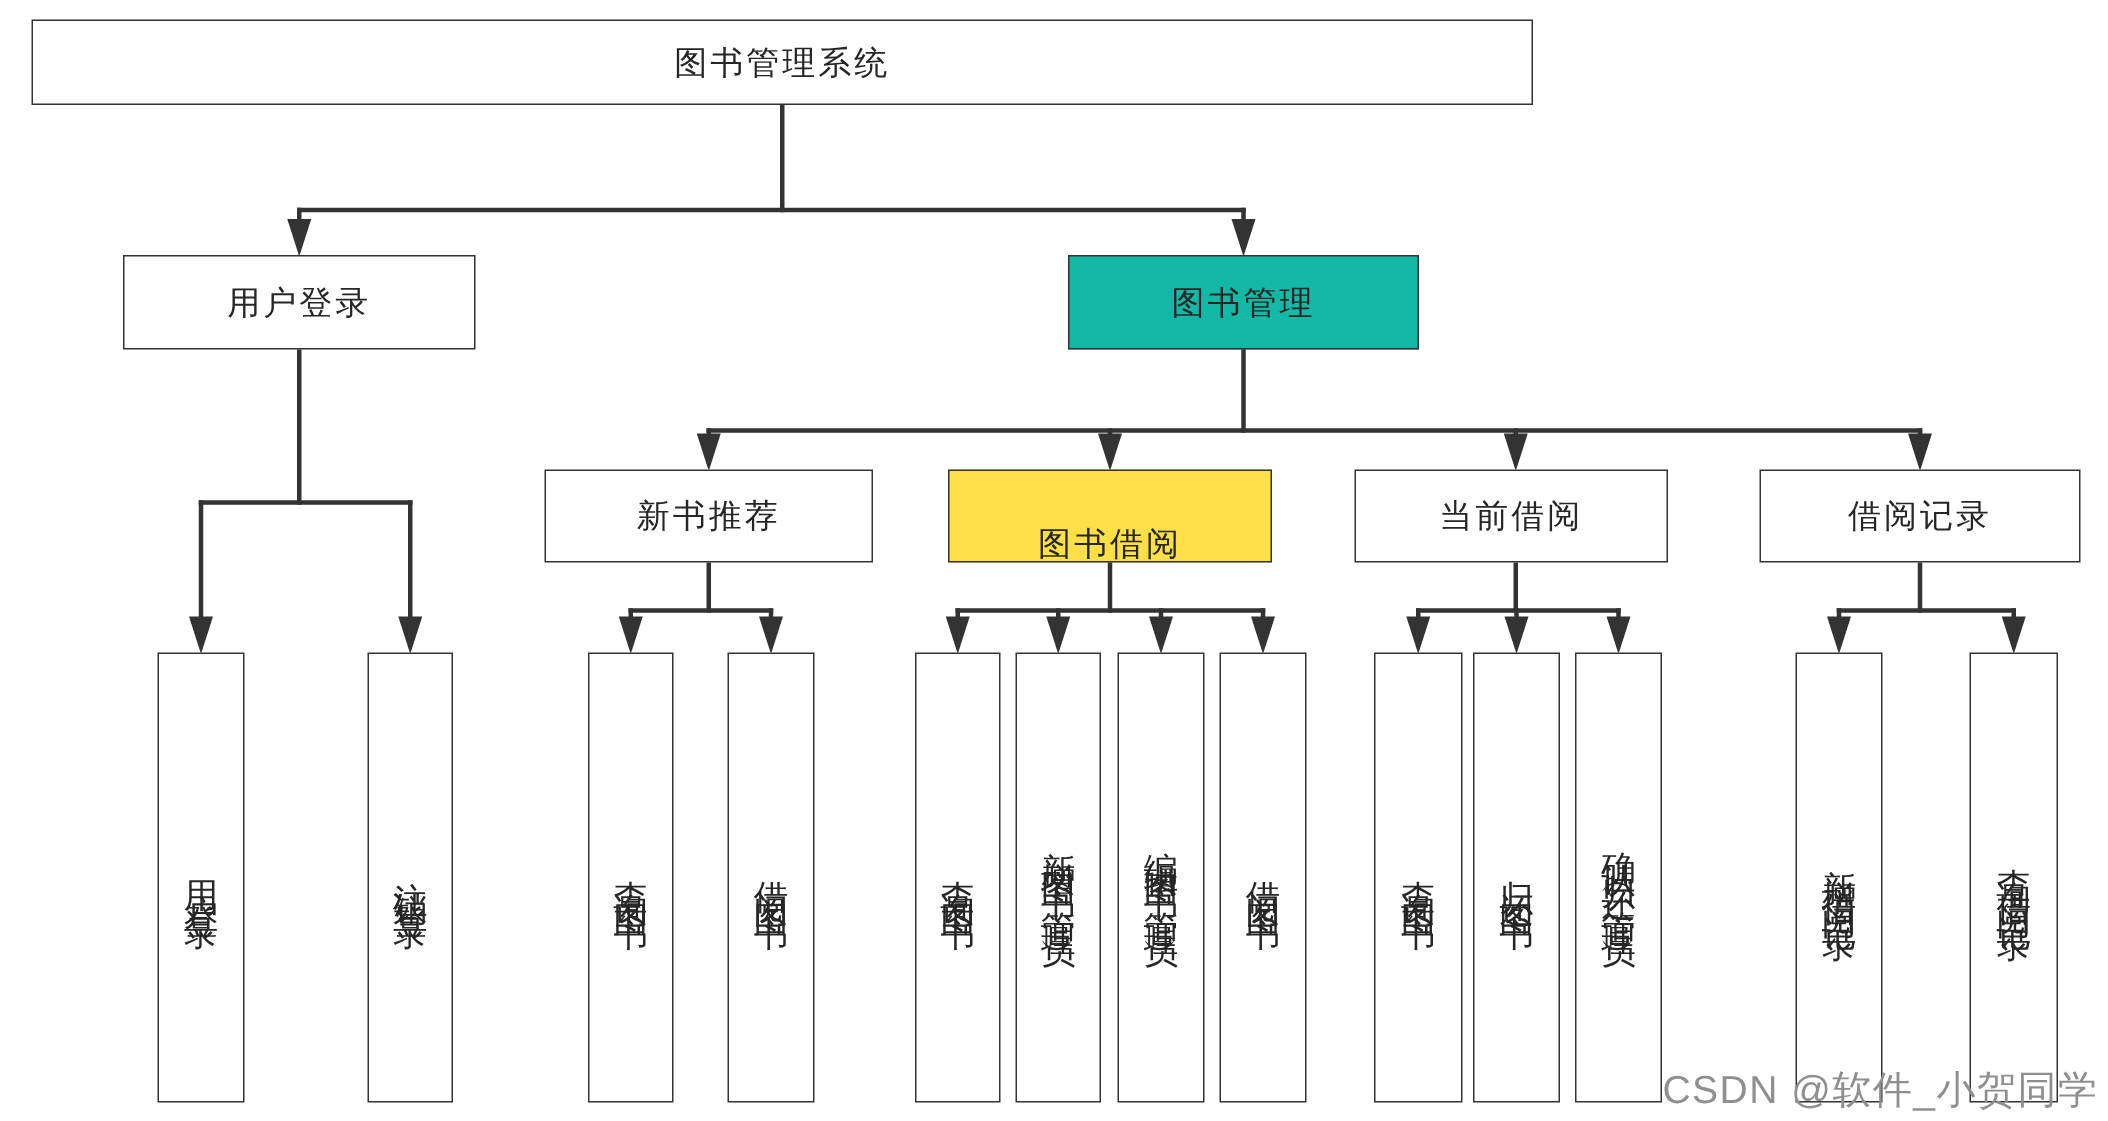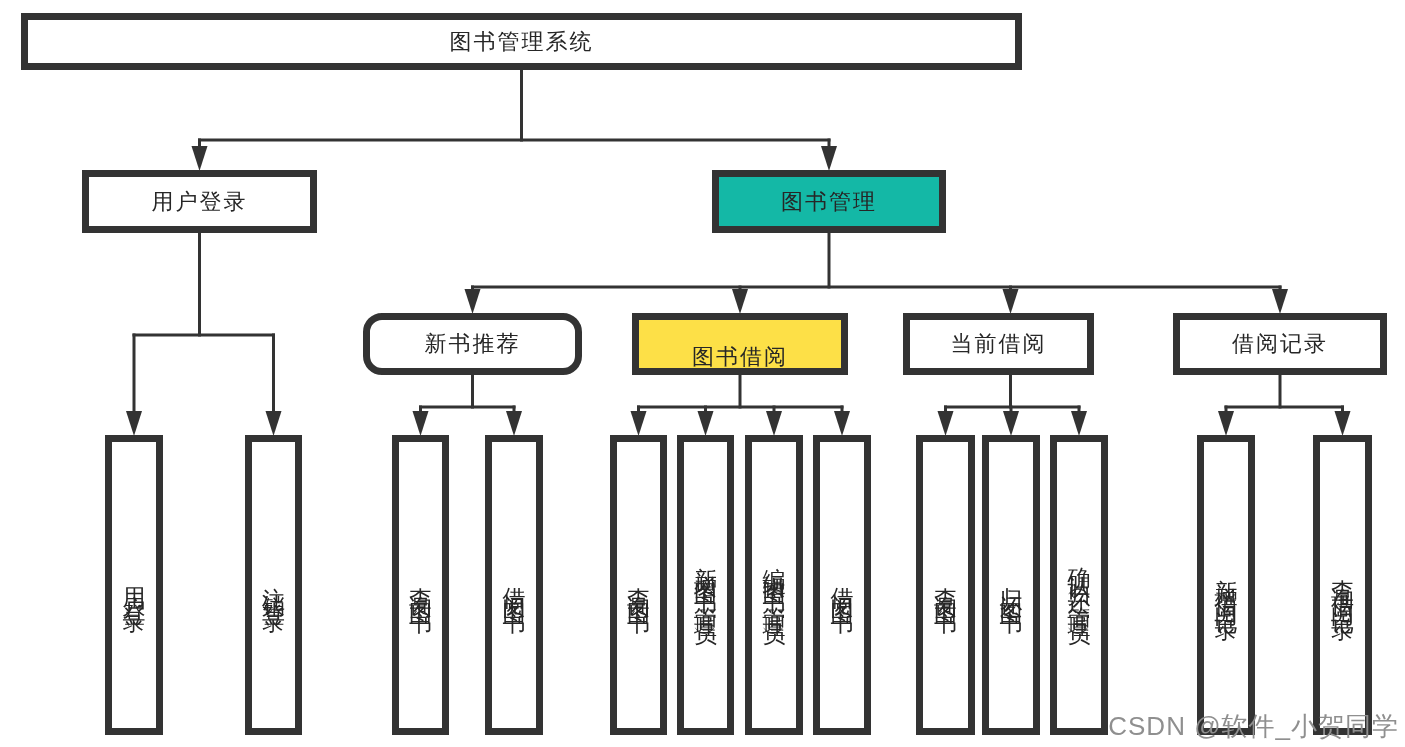--- a/index.html
+++ b/index.html
@@ -10,21 +10,21 @@
     overflow:hidden;
     font-family:"Liberation Sans","DejaVu Sans",sans-serif;
   }
   #connectors{
     position:absolute;left:0;top:0;width:1405px;height:747px;
     pointer-events:none;
   }
   .node{
     position:absolute;
     box-sizing:border-box;
-    border:7px solid #0f172a;
+    border:1px solid #0f172a;
     background:#ffffff;
     display:flex;
     align-items:center;
     justify-content:center;
     color:#262626;
     z-index:2;
   }
   .node.h span{
     font-size:22px;
     letter-spacing:2px;
@@ -111,27 +111,27 @@
   <div class="watermark">CSDN @软件_小贺同学</div>
 <div class="node h" style="left: 21px; top: 13px; width: 1001px; height: 57px; border-color: rgb(51, 51, 51); background: rgb(255, 255, 255);">
       <span style="color: rgb(38, 38, 38);">图书管理系统</span>
     </div>
     <div class="node h" style="left: 82px; top: 170px; width: 235px; height: 63px; border-color: rgb(51, 51, 51); background: rgb(255, 255, 255);">
       <span style="color: rgb(38, 38, 38);">用户登录</span>
     </div>
     <div class="node h" style="left: 712px; top: 170px; width: 234px; height: 63px; border-color: rgb(51, 51, 51); background: #14b8a6;">
       <span style="color: rgb(38, 38, 38);">图书管理</span>
     </div>
-    <div class="node h" style="left: 363px; top: 313px; width: 219px; height: 62px; border-color: rgb(51, 51, 51); background: rgb(255, 255, 255); border-radius: 19px;">
+    <div class="node h" style="left: 363px; top: 313px; width: 219px; height: 62px; border-color: rgb(51, 51, 51); background: rgb(255, 255, 255);">
       <span style="color: rgb(38, 38, 38);">新书推荐</span>
     </div>
     <div class="node h" style="left: 632px; top: 313px; width: 216px; height: 62px; border-color: rgb(51, 51, 51); background: #fde047; align-items: flex-end;">
       <span style="color: rgb(38, 38, 38);">图书借阅</span>
     </div>
-    <div class="node h" style="left: 903px; top: 313px; width: 191px; height: 62px; border-color: rgb(51, 51, 51); background: rgb(255, 255, 255);">
+    <div class="node h" style="left: 903px; top: 313px; width: 209px; height: 62px; border-color: rgb(51, 51, 51); background: rgb(255, 255, 255);">
       <span style="color: rgb(38, 38, 38);">当前借阅</span>
     </div>
     <div class="node h" style="left: 1173px; top: 313px; width: 214px; height: 62px; border-color: rgb(51, 51, 51); background: rgb(255, 255, 255);">
       <span style="color: rgb(38, 38, 38);">借阅记录</span>
     </div>
     <div class="node v" style="left: 105px; top: 435px; width: 58px; height: 300px; border-color: rgb(51, 51, 51); background: rgb(255, 255, 255);">
       <span style="color: rgb(38, 38, 38);">用户登录</span>
     </div>
     <div class="node v" style="left: 245px; top: 435px; width: 57px; height: 300px; border-color: rgb(51, 51, 51); background: rgb(255, 255, 255);">
       <span style="color: rgb(38, 38, 38);">注销登录</span>

